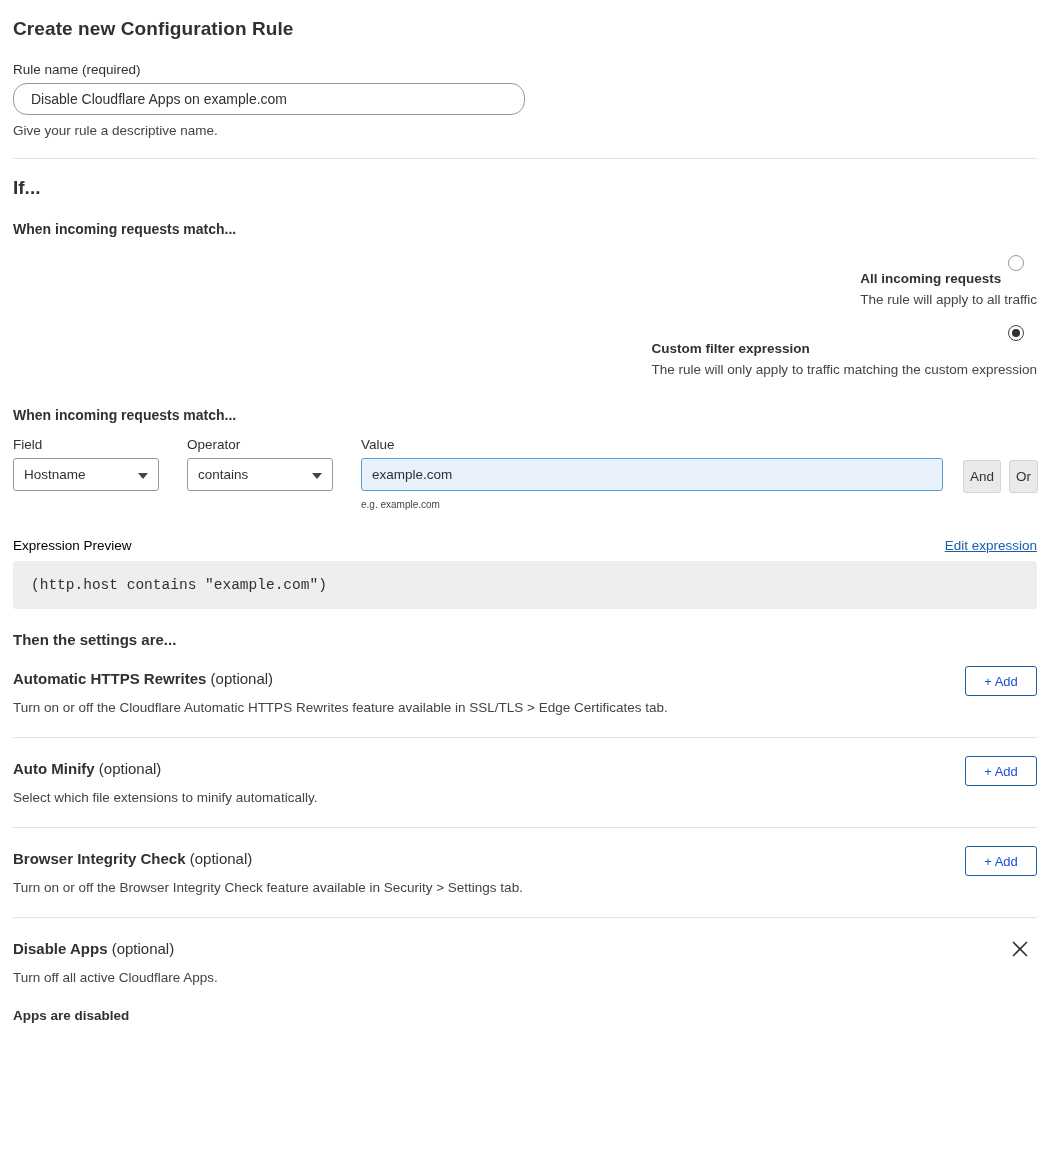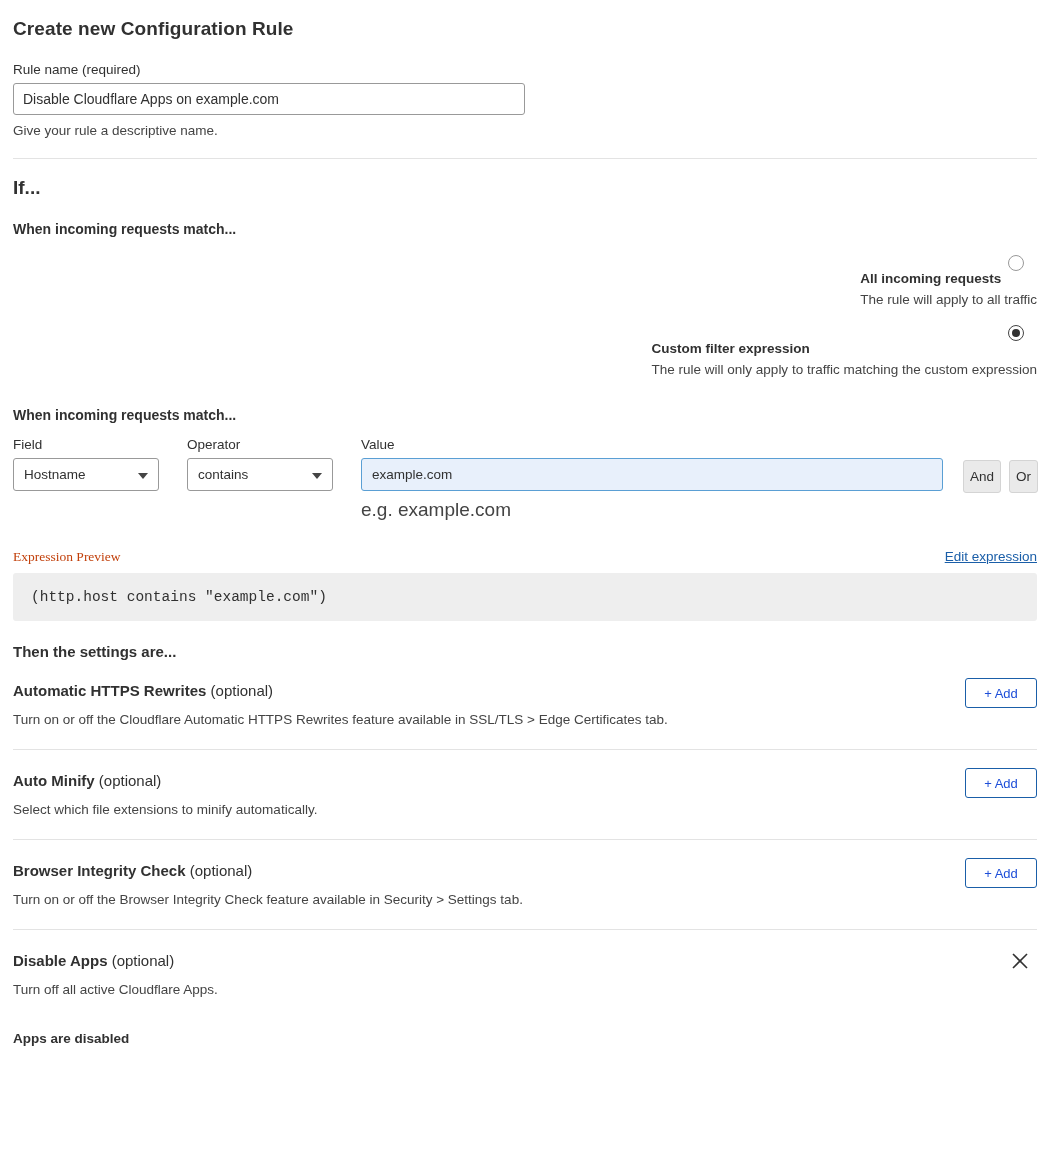--- a/index.html
+++ b/index.html
@@ -28,22 +28,22 @@
   }
   .field-label {
     font-size: 13.5px;
     color: #313131;
     margin-bottom: 6px;
   }
   .text-input {
     width: 512px;
     height: 32px;
     border: 1px solid #999999;
-    border-radius: 3px;
-    padding: 4px 9px;
+    border-radius: 14px;
+    padding: 4px 17px;
     font-size: 14px;
     font-family: "Liberation Sans", sans-serif;
     color: #313131;
     background: #ffffff;
     outline: none;
     display: block;
   }
   .help-text {
     font-size: 13.5px;
     color: #444;
@@ -152,21 +152,21 @@
     border: 1px solid #5a9fd4;
     border-radius: 3px;
     background: #e8f0fb;
     padding: 8px 10px;
     font-size: 13.5px;
     font-family: "Liberation Sans", sans-serif;
     color: #313131;
     outline: none;
   }
   .value-hint {
-    font-size: 19px;
+    font-size: 10px;
     color: #444;
     margin-top: 8px;
   }
   .andor-btn {
     width: 56px;
     height: 33px;
     background: #eaeaea;
     border: 1px solid #d4d4d4;
     border-radius: 3px;
     font-size: 13.5px;
@@ -179,22 +179,21 @@
   .andor-btn.first { margin-left: 11px; }
   .preview-header {
     display: flex;
     justify-content: space-between;
     align-items: baseline;
     margin-top: 28px;
     width: 1024px;
   }
   .preview-label {
     font-size: 13.5px;
-    color: #c2410c;
-    font-family: Liberation Serif, serif;
+    color: #000000;
   }
   .edit-expression {
     font-size: 13.5px;
     color: #1a5ea8;
     text-decoration: underline;
     cursor: pointer;
   }
   .preview-box {
     width: 1024px;
     background: #eeeeee;
@@ -252,21 +251,21 @@
     border: none;
     background: transparent;
     cursor: pointer;
     padding: 0;
   }
   .close-btn svg { display: block; }
   .setting-sub {
     font-size: 13.5px;
     font-weight: bold;
     color: #313131;
-    margin-top: 34px;
+    margin-top: 23px;
   }
   .rule-divider {
     border: none;
     border-top: 1px solid #e3e3e3;
     margin: 22px 0 0 0;
     width: 1024px;
   }
 </style>
 </head>
 <body>

